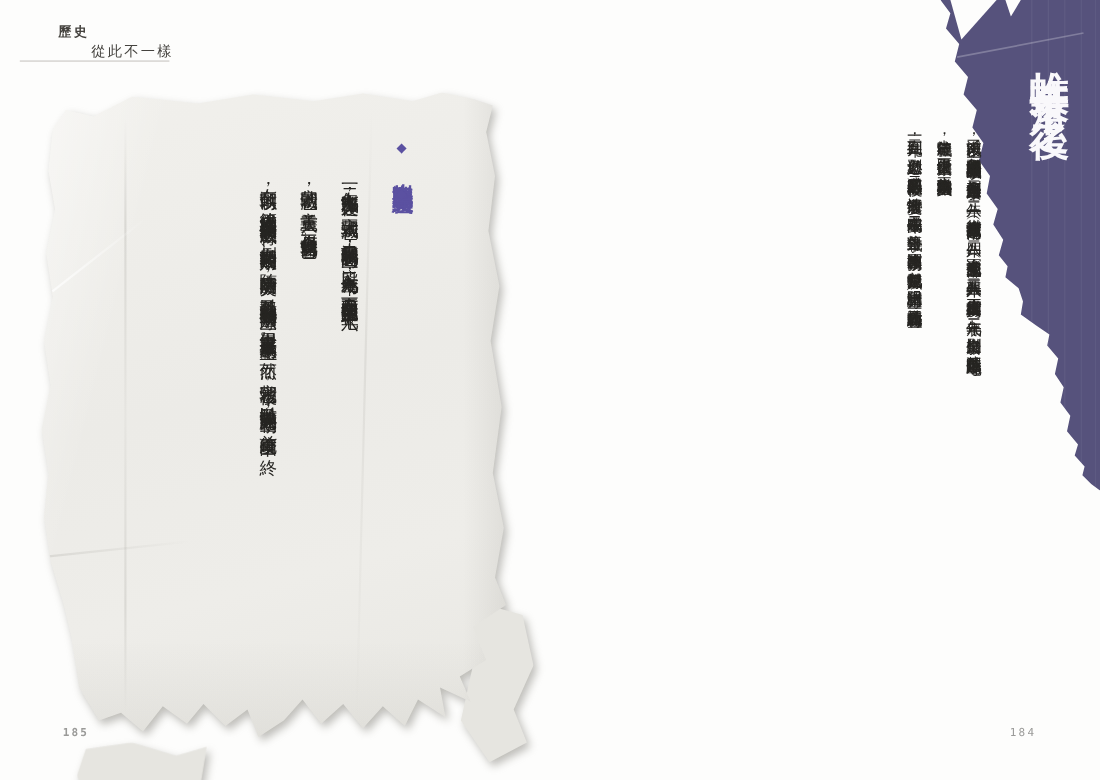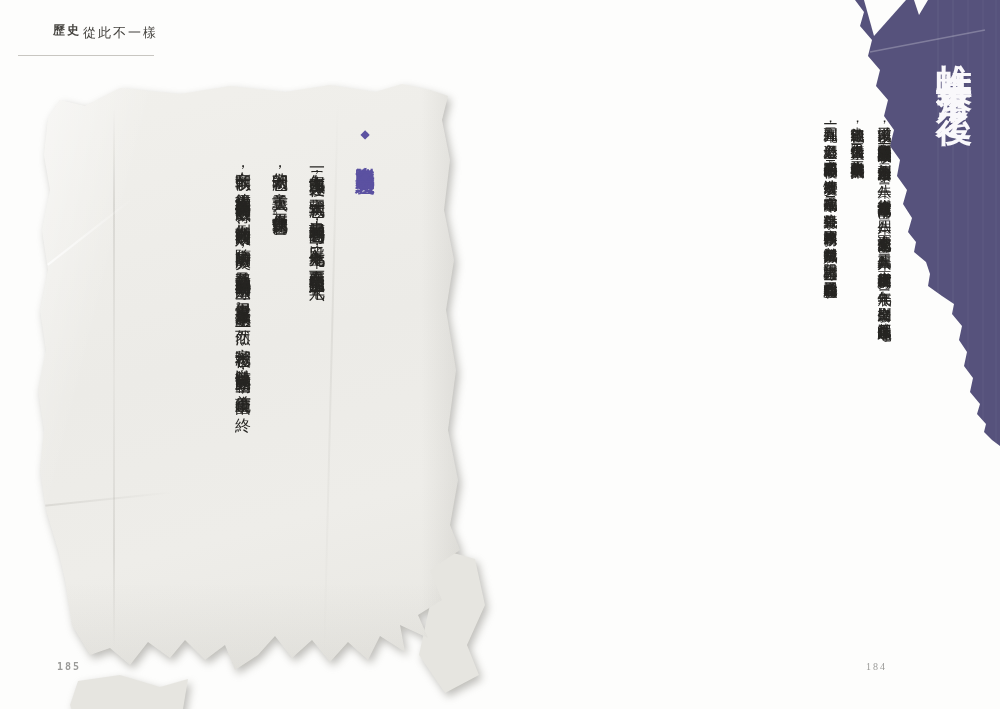--- a/index.html
+++ b/index.html
@@ -4,21 +4,21 @@
 <style>
   html,body{margin:0;padding:0;}
   body{
     width:1000px;height:709px;position:relative;overflow:hidden;
     background:#fdfdfc;
     font-family:"Liberation Serif","DejaVu Serif",serif;
   }
   
   .running-header{position:absolute;left:53px;top:20px;color:#45433f;white-space:nowrap;}
   .running-header .main{font-size:12px;font-weight:bold;letter-spacing:2px;}
-  .running-header .sub{font-size:13px;letter-spacing:2px;position:relative;top:3px;margin-left:2px;text-align:center;}
+  .running-header .sub{font-size:13px;letter-spacing:2px;position:relative;top:18px;margin-left:2px;text-align:center;}
   .header-rule{position:absolute;left:18px;top:55px;width:136px;height:1px;background:#c8c6c1;}
 
   
   .scrap-wrap{position:absolute;left:30px;top:80px;width:430px;height:612px;
     filter:drop-shadow(3px 4px 4px rgba(110,108,100,.45));}
   .scrap{
     position:absolute;inset:0;
     background:
       linear-gradient(104deg, rgba(255,255,255,.55) 0%, rgba(255,255,255,0) 22%),
       linear-gradient(to left, rgba(90,88,80,.10), rgba(90,88,80,0) 9%),
@@ -72,21 +72,21 @@
   .chapter-title{position:absolute;left:850px;top:36px;width:150px;
     writing-mode:vertical-rl;text-orientation:mixed;
     font-size:36px;font-weight:bold;letter-spacing:9px;color:#f9f8fb;
     white-space:nowrap;}
   .chapter-title-inner{position:absolute;left:79px;top:0;}
 
   
   .pagenum{position:absolute;top:661px;font-family:"DejaVu Sans Mono",monospace;
     font-size:10px;letter-spacing:2px;color:#9a9a98;}
   .pagenum.left{left:57px;font-weight:bold;}
-  .pagenum.right{left:866px;font-family:Liberation Serif, serif;}
+  .pagenum.right{left:918px;}
 </style>
 </head>
 <body>
 
 <div>
 
   <div class="running-header">
     <span class="main">歷史</span><span class="sub">從此不一樣</span>
   </div>
   <div class="header-rule"></div>

